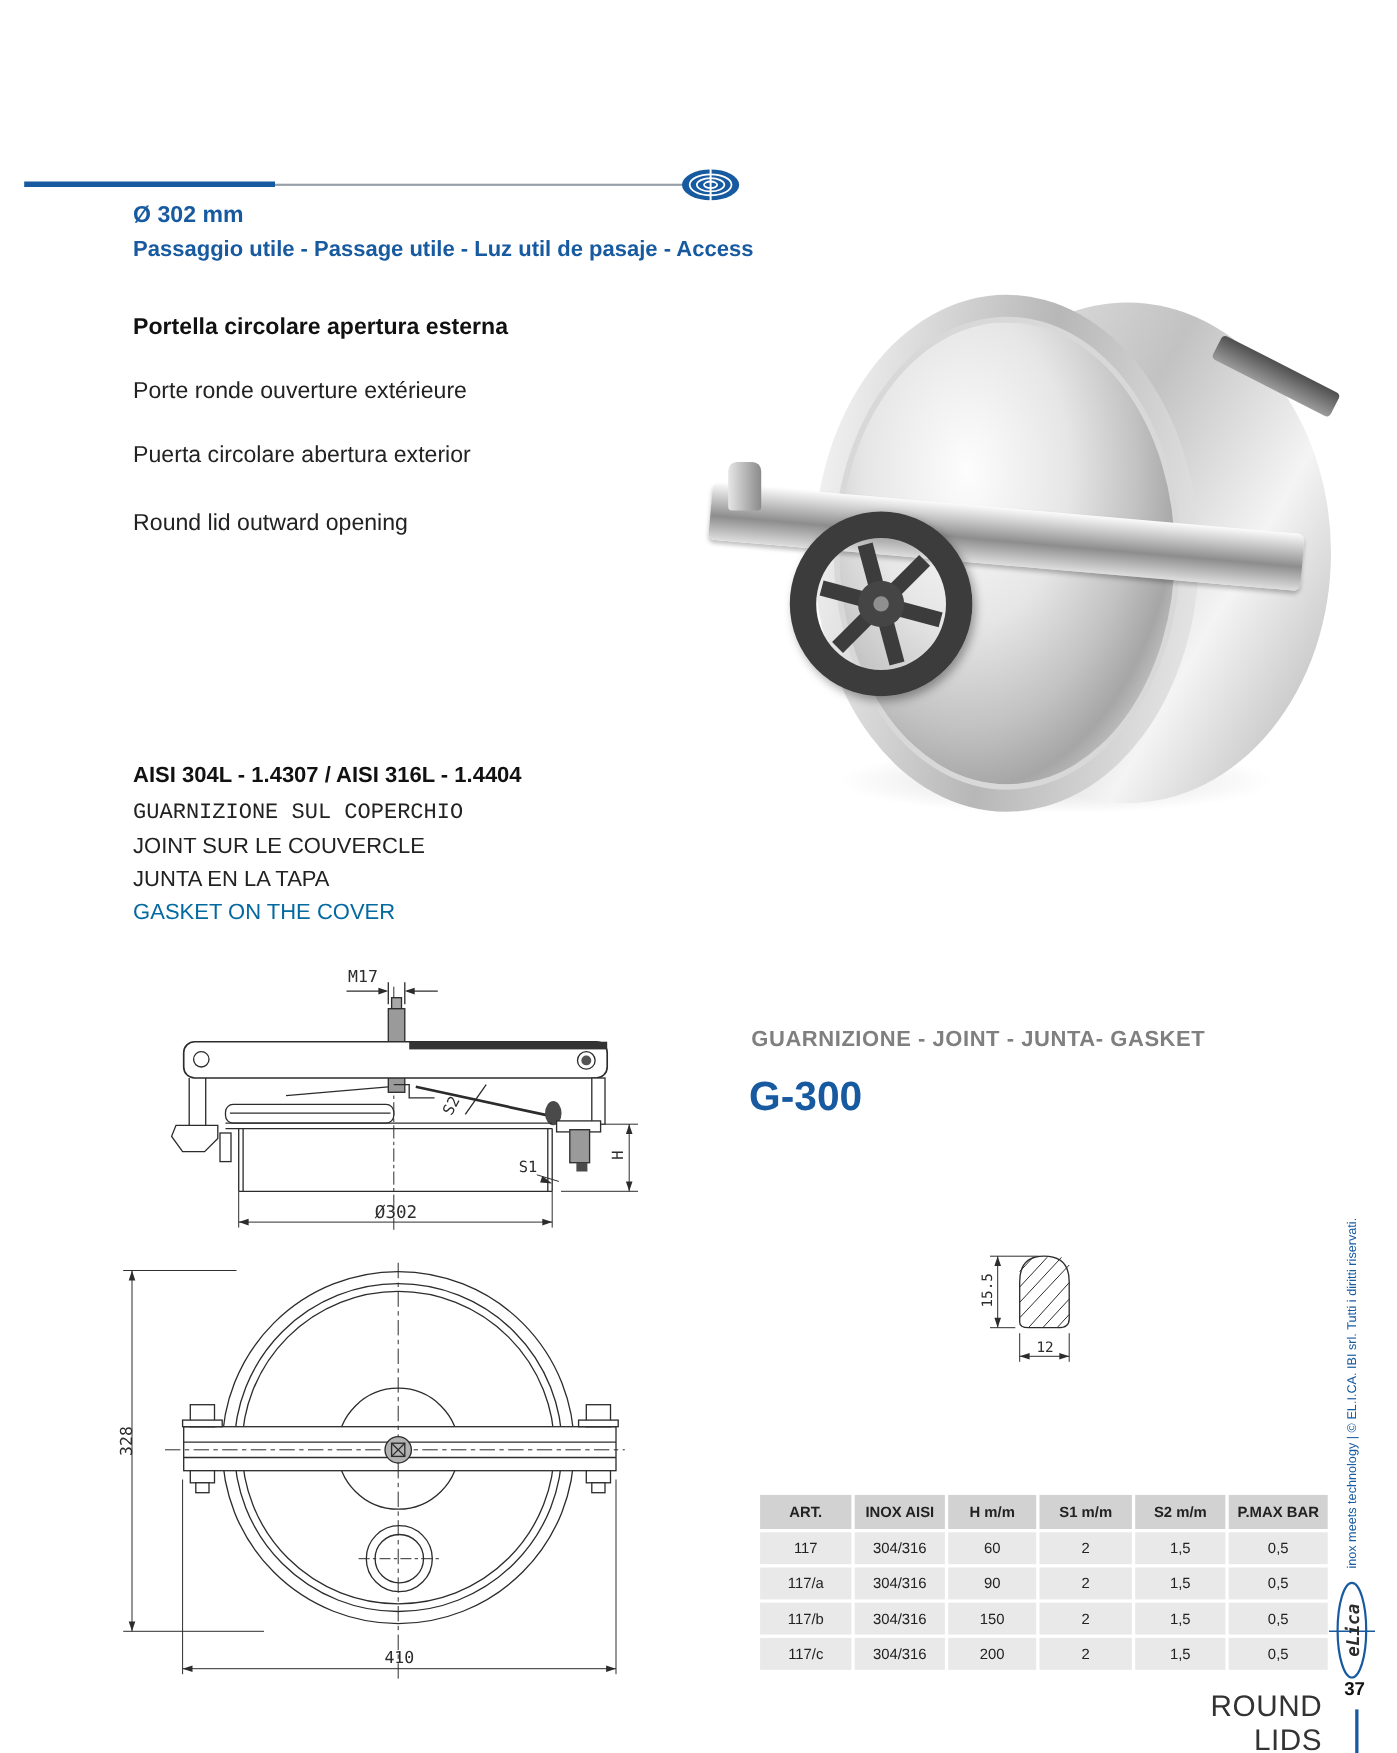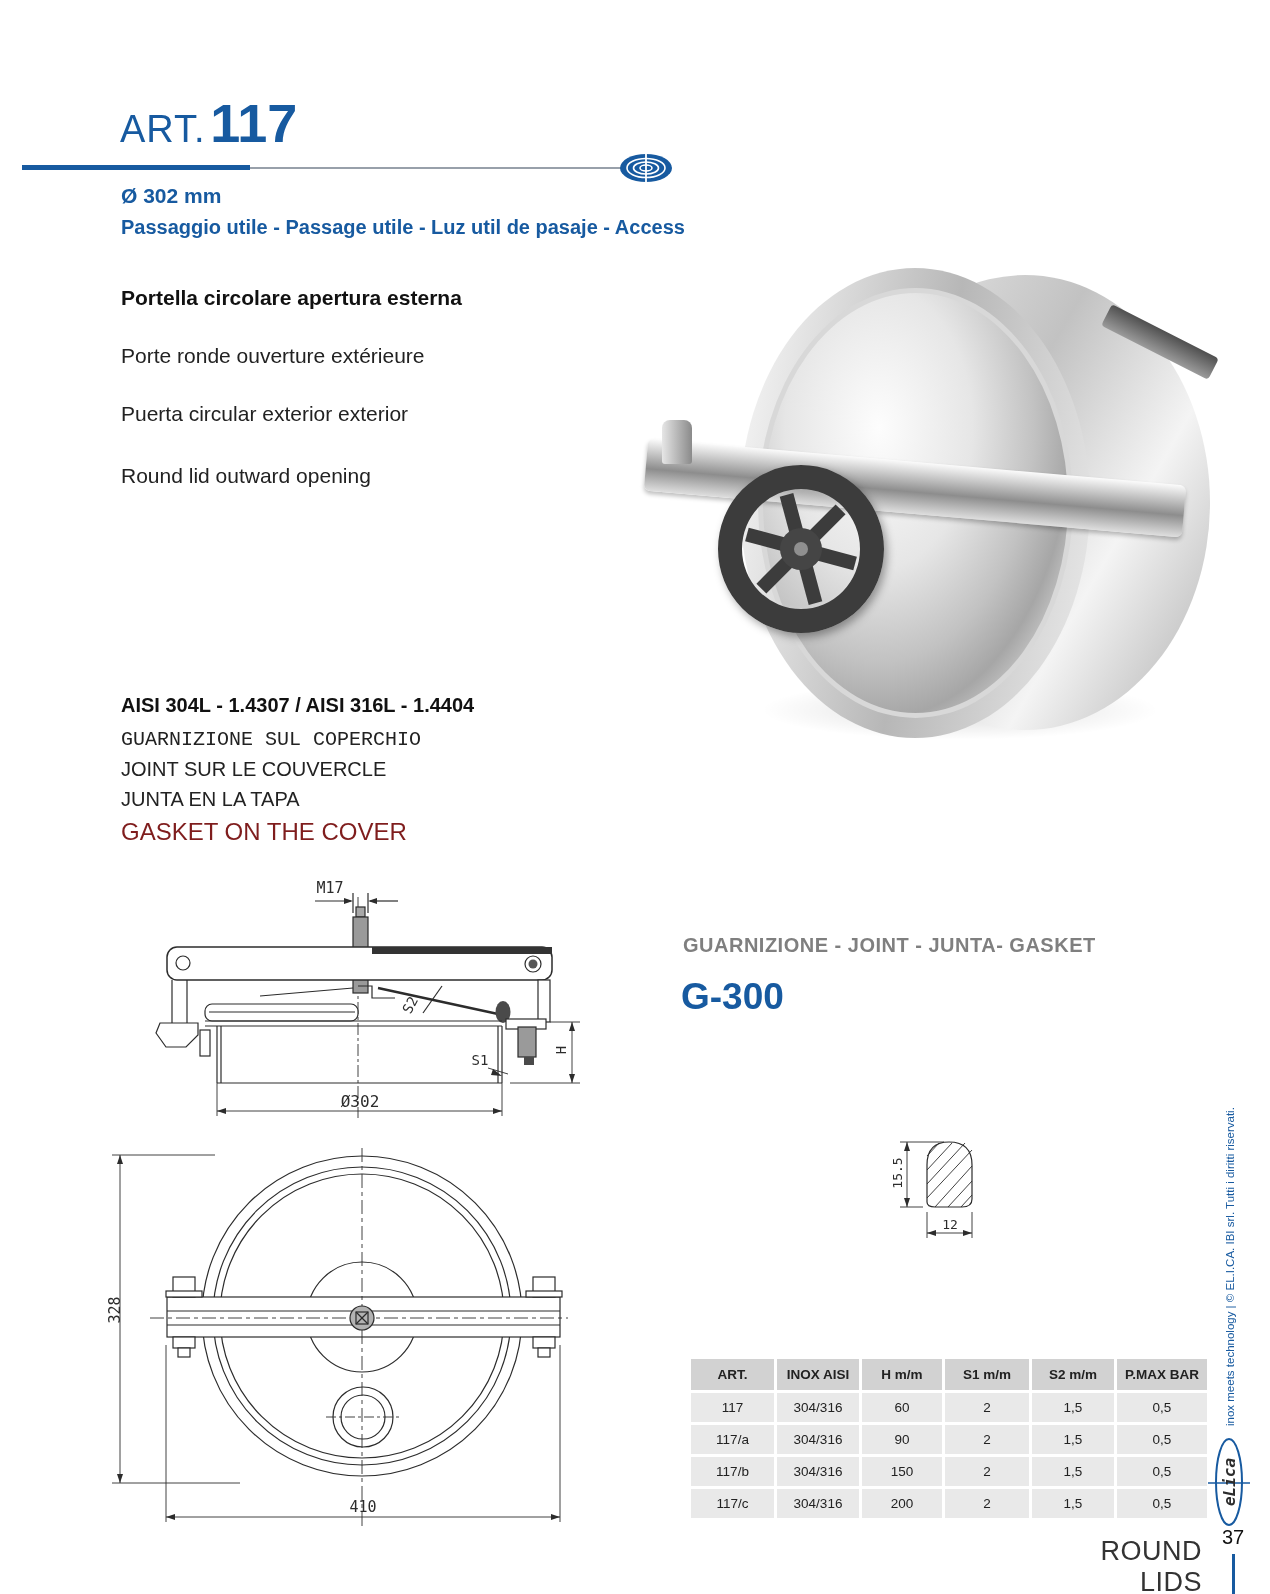--- a/index.html
+++ b/index.html
@@ -23,40 +23,40 @@
   .desc-it { left:121px; top:286px; font-size:21px; font-weight:700; color:#111; }
   .desc-fr { left:121px; top:344px; font-size:21px; color:#222; }
   .desc-es { left:121px; top:402px; font-size:21px; color:#222; }
   .desc-en { left:121px; top:464px; font-size:21px; color:#222; }
 
   
   .aisi    { left:121px; top:694px; font-size:20px; font-weight:700; color:#111; }
   .mat-l0  { left:121px; top:728px; font-size:20px; color:#222;font-family:Liberation Mono, monospace; }
   .mat-l1  { left:121px; top:758px; font-size:20px; color:#222; }
   .mat-l2  { left:121px; top:788px; font-size:20px; color:#222;text-align:center; }
-  .mat-l3  { left:121px; top:818px; font-size:24px; color:#7f1d1d; }
+  .mat-l3  { left:121px; top:818px; font-size:20px; color:#0369a1; }
 
   
   .gasket-title { left:683px; top:934px; font-size:20px; font-weight:700; color:#7f7f7f; letter-spacing:.5px; }
   .gasket-code  { left:681px; top:976px; font-size:37px; font-weight:700; color:#175aa0; }
 
   
   .spec-table { left:688px; top:1356px; }
   .spec-table table { border-collapse:separate; border-spacing:3px; }
   .spec-table th { background:#d2d2d2; font-size:13.5px; font-weight:700; height:31px; padding:0 8px; text-align:center; color:#222; }
   .spec-table td { background:#e9e9e9; font-size:13.5px; height:29px; padding:0 8px; text-align:center; color:#222; }
   .c-art {min-width:83px;} .c-inox{min-width:82px;} .c-h{min-width:80px;}
   .c-s1{min-width:84px;} .c-s2{min-width:82px;} .c-p{min-width:76px;}
 
   
   .side-note { left:1062px; top:1248px; width:340px; height:16px;
                transform:rotate(-90deg); color:#175aa0; font-size:11.5px;
                white-space:nowrap; }
   .brand-logo { left:1208px; top:1436px; }
-  .page-num { left:1222px; top:1526px; font-size:20px; font-weight:400; color:#111; }
+  .page-num { left:1222px; top:1526px; font-size:17px; font-weight:700; color:#111; }
   .page-num-line { left:1232px; top:1554px; width:3px; height:40px; background:#175aa0; }
   .footer-label { left:1040px; top:1536px; width:162px; font-size:27px; color:#333; text-align:right; letter-spacing:.5px; }
 
   
   svg text { font-family:"DejaVu Sans Mono", monospace; fill:#2c2c2c; }
   .draw { stroke:#2c2c2c; }
 
   
   .photo { left:630px; top:250px; width:590px; height:510px; }
   .ph-shadow { left:130px; top:430px; width:400px; height:60px; border-radius:50%;
@@ -81,39 +81,35 @@
               box-shadow:3px 4px 9px rgba(0,0,0,.35), inset 0 0 5px rgba(255,255,255,.15); }
   .ph-spoke { left:50%; top:50%; width:112px; height:14px; margin:-7px 0 0 -56px; background:#3c3c3c; }
   .ph-hub { left:50%; top:50%; width:42px; height:42px; margin:-21px 0 0 -21px; border-radius:50%; background:#454545; }
   .ph-hub-hole { left:50%; top:50%; width:14px; height:14px; margin:-7px 0 0 -7px; border-radius:50%; background:#8f8f8f; }
 </style>
 </head>
 <body>
 
 <div class="page">
 
-  <div class="abs art-line">
-    <span class="art-label">ART.</span>
-    <span class="art-number">117</span>
-  </div>
   <div class="abs rule-thick"></div>
   <div class="abs rule-thin"></div>
   <svg class="abs globe" viewBox="0 0 56 32">
     <ellipse cx="28" cy="16" rx="26" ry="14" fill="#175aa0"></ellipse>
     <ellipse cx="28" cy="16" rx="19" ry="9.5" fill="none" stroke="#fff" stroke-width="1.6"></ellipse>
     <ellipse cx="28" cy="16" rx="12.5" ry="6" fill="none" stroke="#fff" stroke-width="1.6"></ellipse>
     <ellipse cx="28" cy="16" rx="6" ry="3" fill="none" stroke="#fff" stroke-width="1.6"></ellipse>
     <line x1="28" y1="0" x2="28" y2="32" stroke="#fff" stroke-width="1.8"></line>
   </svg>
   <div class="abs dia-line">Ø 302 mm</div>
   <div class="abs access-line">Passaggio utile - Passage utile - Luz util de pasaje - Access</div>
 
   <div class="abs desc-it">Portella circolare apertura esterna</div>
   <div class="abs desc-fr">Porte ronde ouverture extérieure</div>
-  <div class="abs desc-es">Puerta circular exterior exterior</div>
+  <div class="abs desc-es">Puerta circolare abertura exterior</div>
   <div class="abs desc-en">Round lid outward opening</div>
 
   <div class="abs photo">
     <div class="abs ph-shadow"></div>
     <div class="abs ph-back"></div>
     <div class="abs ph-ring"></div>
     <div class="abs ph-face"></div>
     <div class="abs ph-strip"></div>
     <div class="abs ph-bar"></div>
     <div class="abs ph-knob"></div>

